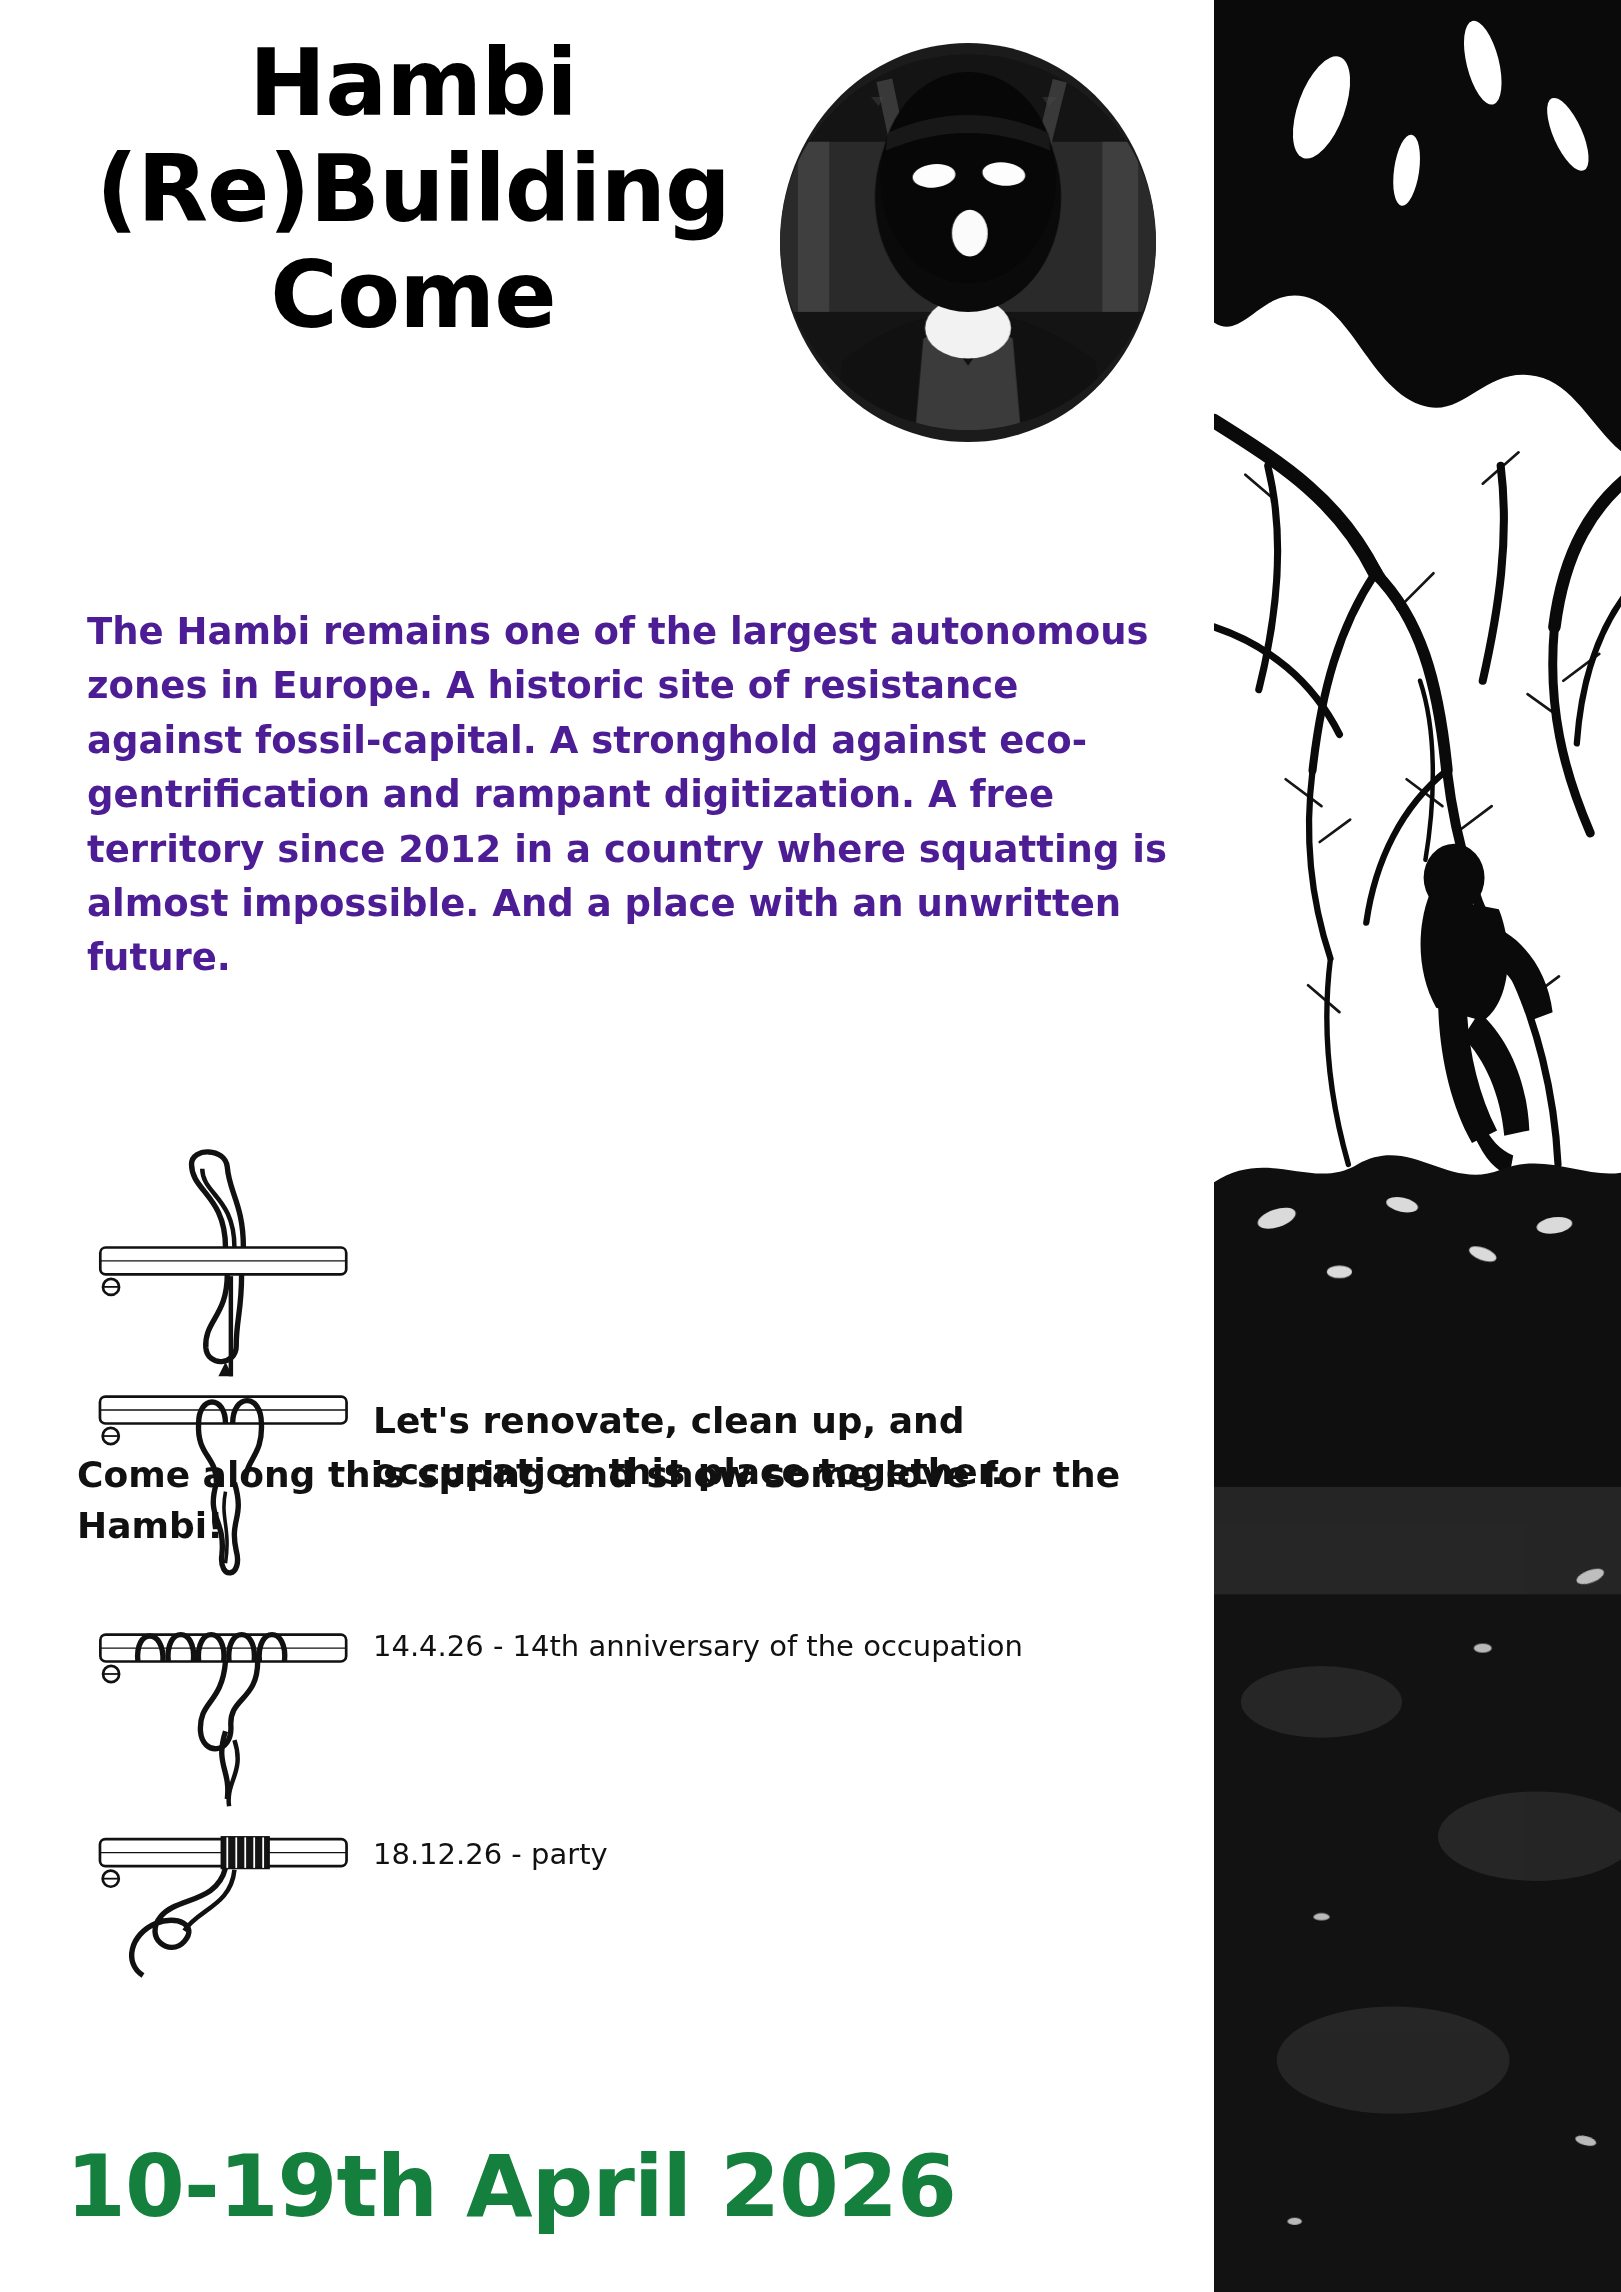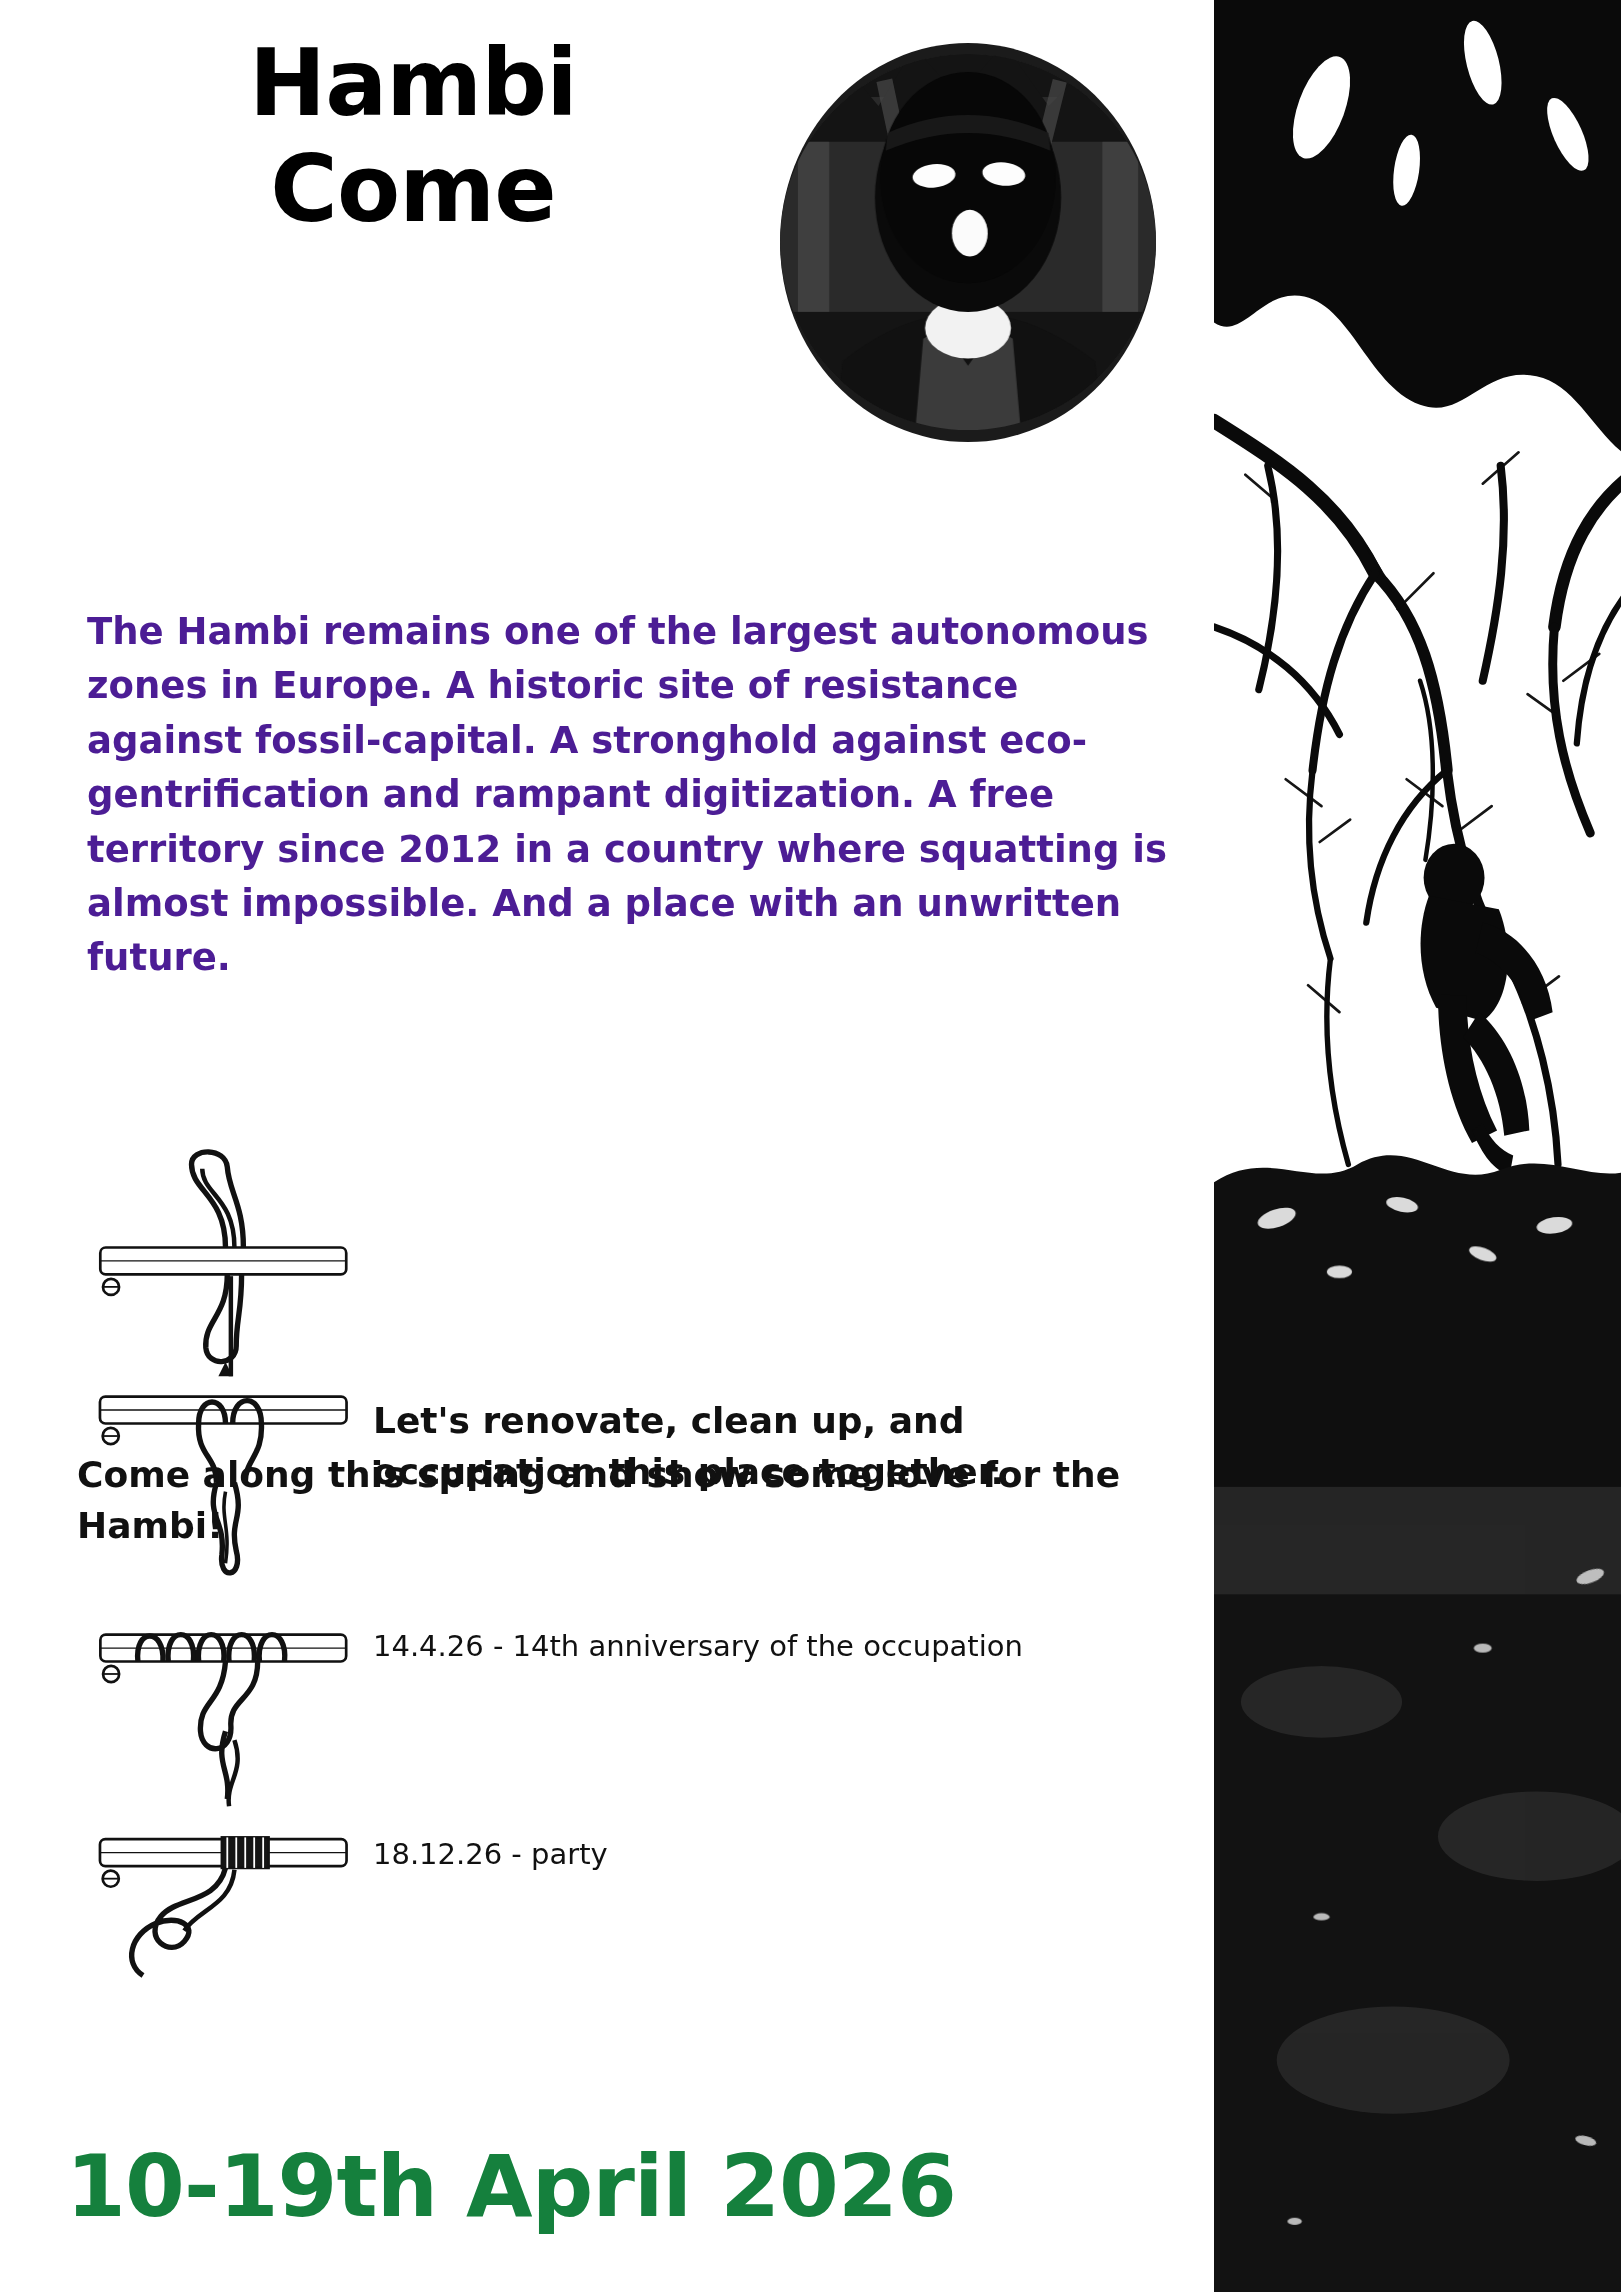--- a/index.html
+++ b/index.html
@@ -133,20 +133,21 @@
 </style>
 </head>
 <body>
 
 <div class="poster">
 
   <div class="left-col">
 
     <div class="title-block">
       <div class="title-line">Hambi</div>
+      <div class="title-line">(Re)Building</div>
       <div class="title-line">Come</div>
     </div>
 
     <div class="portrait">
       <svg viewBox="0 0 420 445" xmlns="http://www.w3.org/2000/svg" aria-hidden="true">
         <defs>
           <clipPath id="pclip">
               <circle cx="210" cy="222" r="210"></circle>
             </clipPath>
         </defs>

